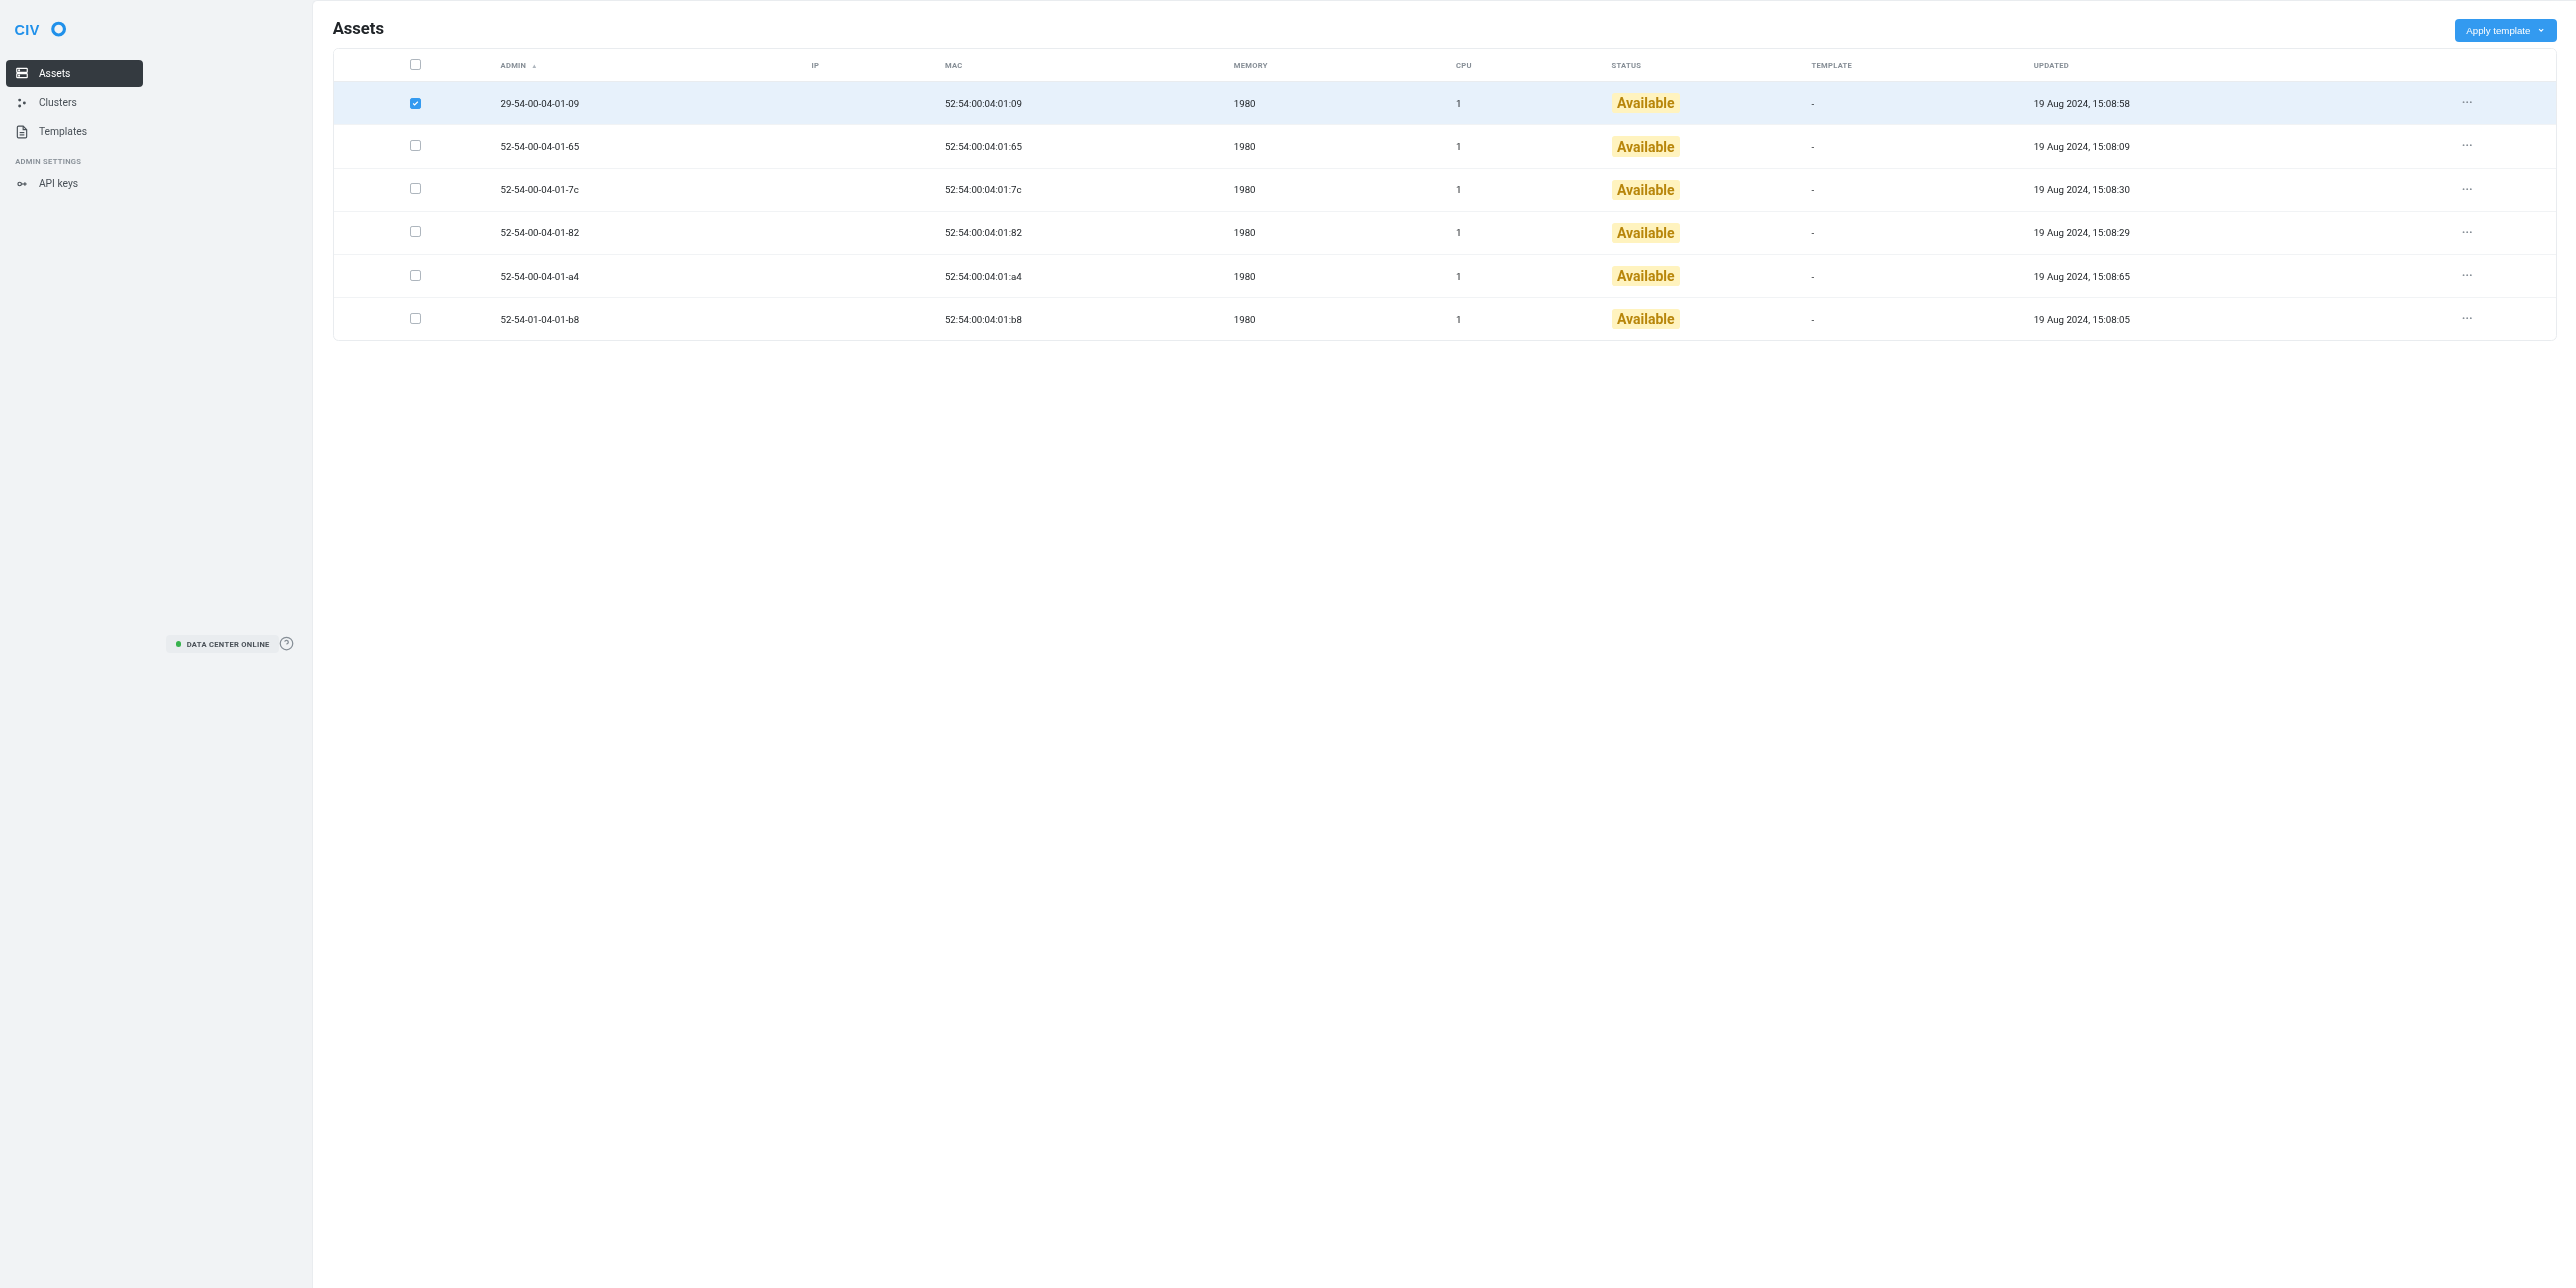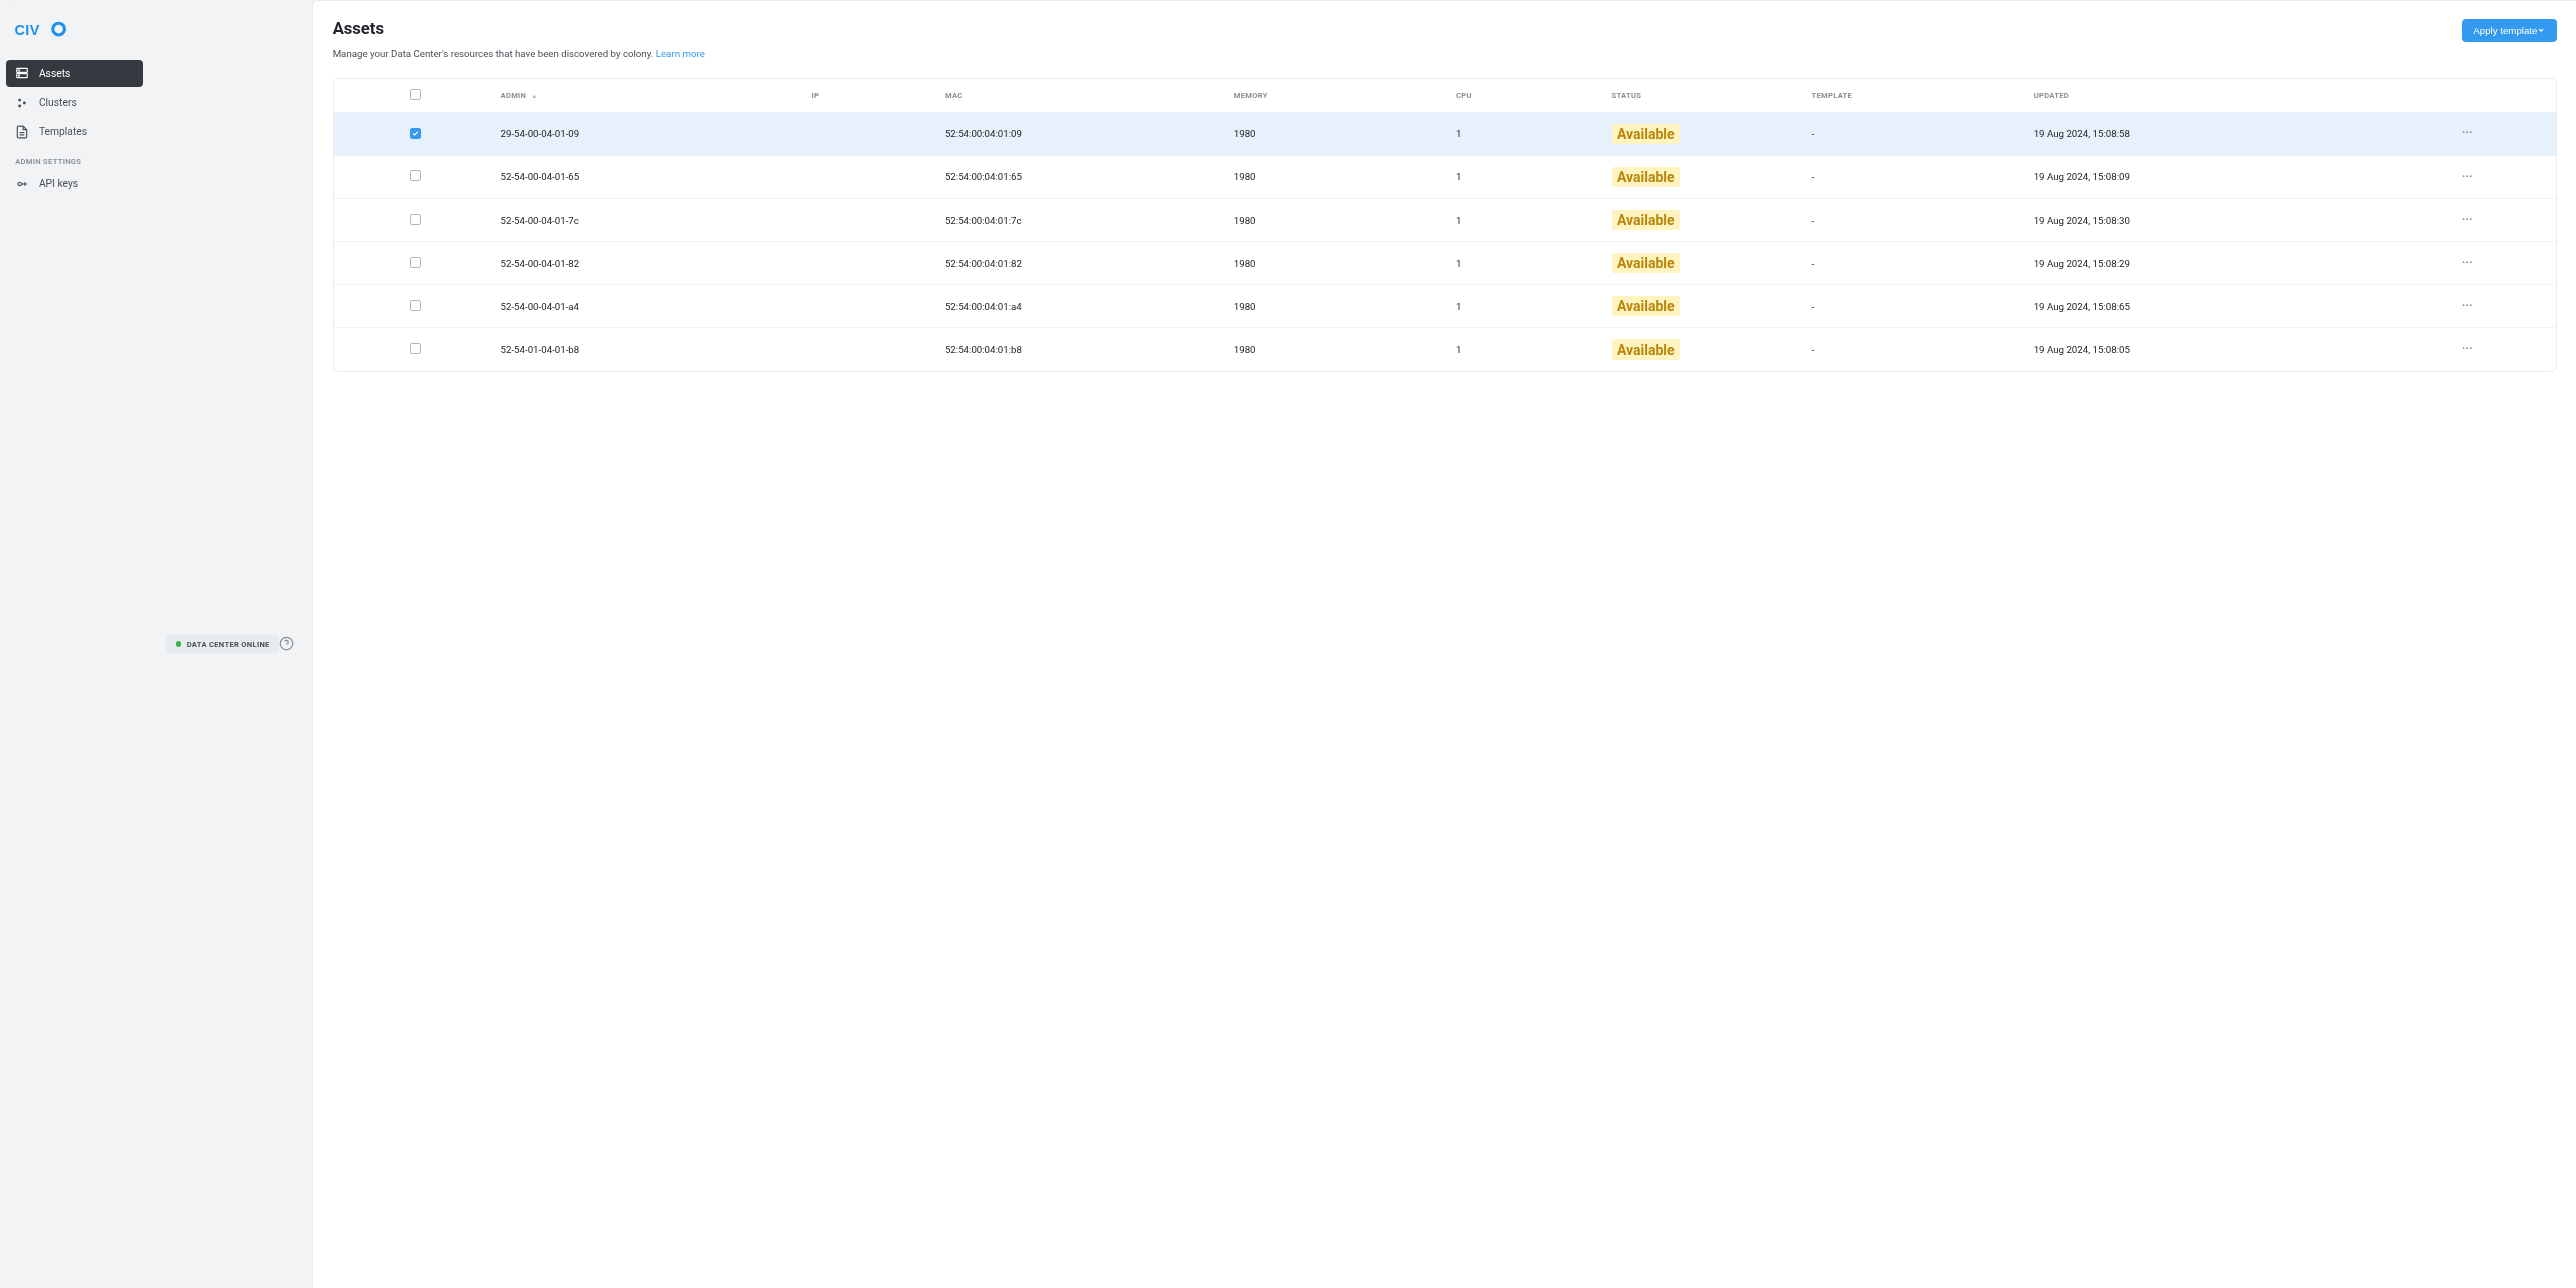--- a/index.html
+++ b/index.html
@@ -121,20 +121,21 @@
       background: #339af0;
       color: #fff;
       border: none;
       padding: 6.2px 11px;
       border-radius: 4.1px;
       font-size: 9.7px;
       font-weight: 500;
       cursor: pointer;
       display: inline-flex;
       align-items: center;
+      gap: 7px;
     }
     .page-desc {
       color: #495057;
       font-size: 9.7px;
       margin-bottom: 19.3px;
     }
     .page-desc a {
       color: #339af0;
       text-decoration: none;
     }
@@ -311,24 +312,20 @@
         <h1 class="page-title">Assets</h1>
         <button class="btn-primary">
           <span>Apply template</span>
           <span>
             <svg width="8.3" height="8.3" viewBox="0 0 24 24" fill="none" stroke="currentColor" stroke-width="3">
               <polyline points="6 9 12 15 18 9"></polyline>
             </svg>
           </span>
         </button>
       </div>
-      <p class="page-desc">
-        <span>Manage your Data Center's resources that have been discovered by colony.</span>
-        <a href="#">Learn more</a>
-      </p>
 
       <div class="table-container">
         <table>
           <thead>
             <tr>
               <th class="checkbox-col">
                 <span class="checkbox">
                   
                 </span>
               </th>

